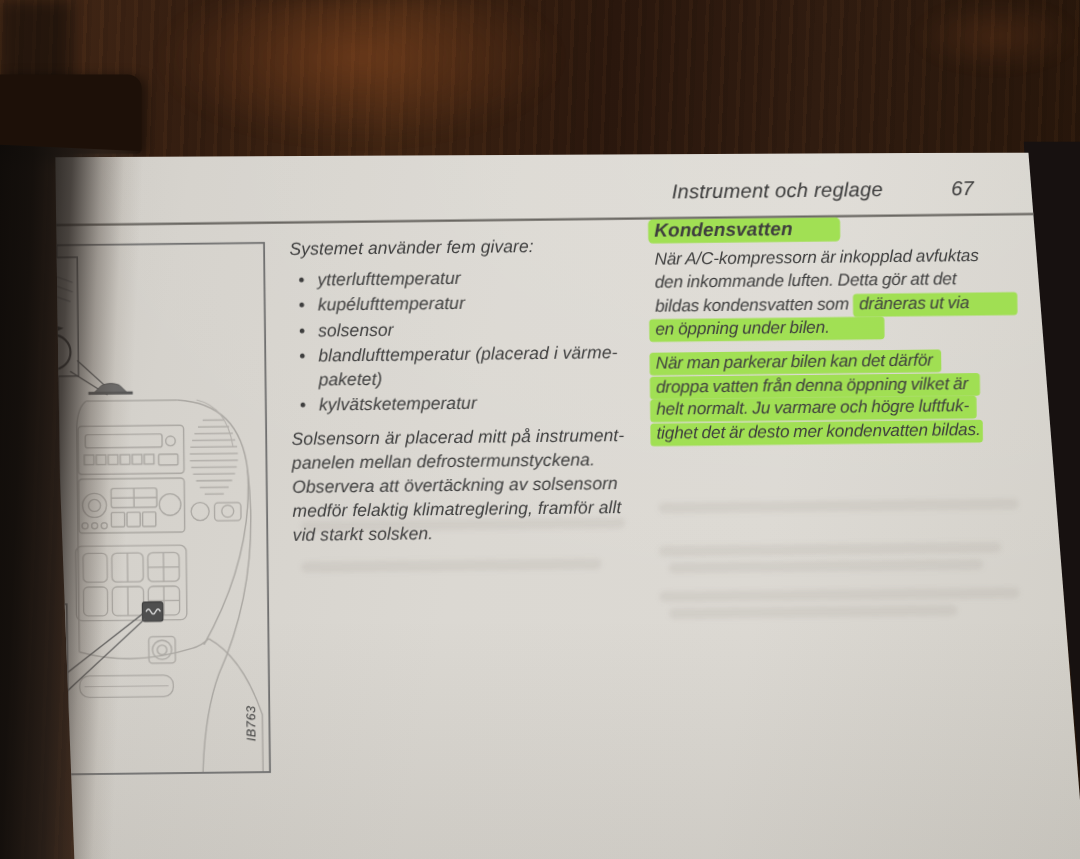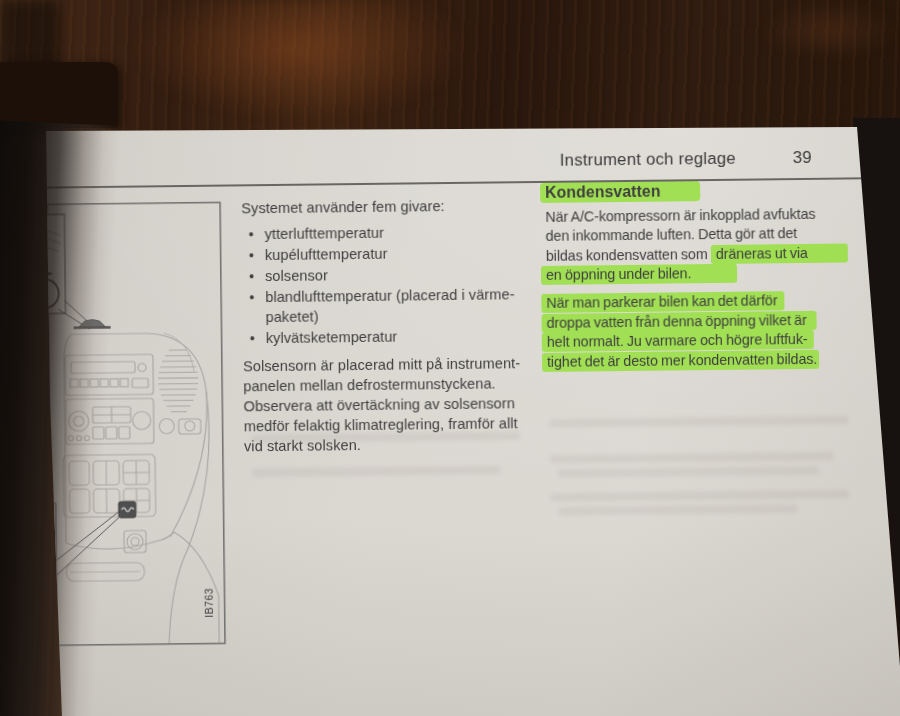--- a/index.html
+++ b/index.html
@@ -22,21 +22,21 @@
     background:#1d1008;border-radius:0 12px 4px 0;box-shadow:4px 2px 10px rgba(0,0,0,0.45);}
   .right-wedge{position:absolute;inset:0;background:#171110;
     clip-path:polygon(853px 118px,905px 118px,905px 705px);}
 
   
   .page{position:absolute;inset:0;
     clip-path:polygon(46px 131px,857px 127px,902px 692px,902px 717px,62px 717px,50px 400px);
     background:
       linear-gradient(to bottom, rgba(0,0,0,0) 72%, rgba(110,105,96,0.12) 100%),
       radial-gradient(120% 90% at 75% 18%, rgba(255,255,250,0.12), rgba(255,255,250,0) 60%),
-      linear-gradient(100deg,#c9c6c0 0%,#d5d2cc 18%,#dbd8d2 45%,#dcd9d3 70%,#d2cfc8 100%);}
+      linear-gradient(100deg,#c9c6c0 0%,#d5d2cc 18%,#dbd8d2 45%,#dcd9d3 70%,#d2cfc8 100%); font-style: italic;}
   .page-inner{position:absolute;inset:0;transform:rotate(-0.65deg);
     transform-origin:450px 358px;filter:blur(0.22px);color:#3e3e3e;}
 
   
   .left-shadow{position:absolute;left:-12px;top:120px;width:132px;height:650px;
     transform:rotate(2.6deg);transform-origin:top left;
     background:linear-gradient(to right, rgba(13,10,8,0.98) 0%, rgba(19,15,12,0.96) 30%,
        rgba(34,28,24,0.78) 55%, rgba(70,60,52,0.38) 74%, rgba(120,108,95,0.13) 88%, rgba(120,108,95,0) 100%);}
 
   
@@ -91,21 +91,21 @@
     <div class="corner-dark"></div>
     <div class="dark-object"></div>
   </div>
   <div class="right-wedge"></div>
 
   <div class="page">
     <div class="page-inner">
 
       <div class="hdr">
         <span>Instrument och reglage</span>
-        <span>39</span>
+        <span>67</span>
       </div>
       <div class="rule"></div>
 
       <div class="figure">
         <svg width="210" height="443" viewBox="-35 0 210 443">
           <rect x="0.8" y="0.8" width="173" height="441" fill="none" stroke="#6f6f6f" stroke-width="1.5"></rect>
 
           <g>
             <rect x="-21" y="11" width="39" height="99" fill="#d8d5cf" stroke="#6f6f6f" stroke-width="1.3"></rect>
             <path d="M-18 20 L14 32 M-18 28 L14 40 M-16 38 L12 48" stroke="#9a9a9a" stroke-width="1" fill="none"></path>

